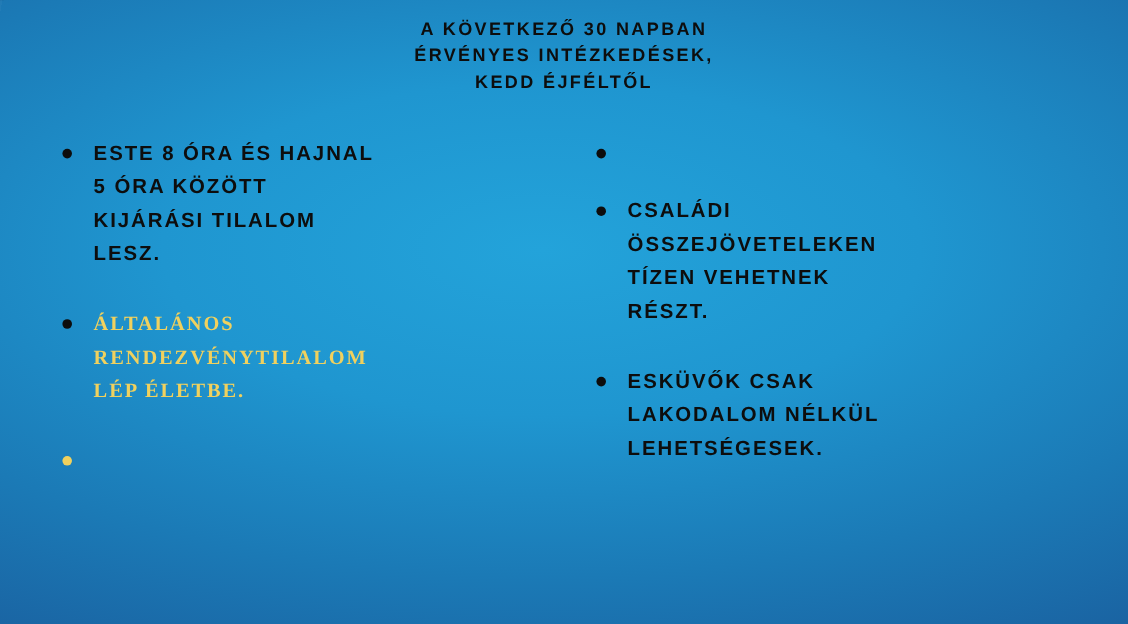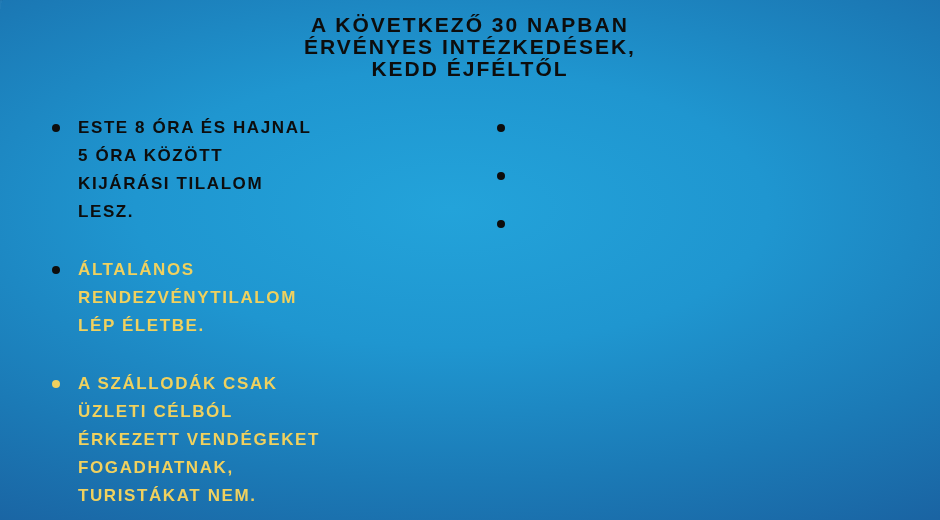--- a/index.html
+++ b/index.html
@@ -29,21 +29,21 @@
     background:
       linear-gradient(100deg, rgba(255,255,255,0.03) 0 2px, transparent 2px 90px),
       linear-gradient(170deg, rgba(0,0,0,0.04) 0 1px, transparent 1px 60px);
     pointer-events: none;
   }
   .title {
     position: relative;
     z-index: 2;
     padding-top: 14px;
     text-align: center;
-    font-size: 21px;
+    font-size: 15px;
     font-weight: bold;
     letter-spacing: 2px;
     line-height: 22px;
     color: #0d0d0d;
     white-space: pre;
   }
   .columns {
     position: relative;
     z-index: 2;
     display: flex;
@@ -75,21 +75,21 @@
   .dot[data-color="black"]  { background: #0d0d0d; }
   .dot[data-color="yellow"] { background: #f0d15e; }
   .bullet-text {
     font-size: 17px;
     font-weight: bold;
     letter-spacing: 1.6px;
     line-height: 28px;
     white-space: pre;
   }
   .bullet-text[data-color="black"]  { color: #0d0d0d; }
-  .bullet-text[data-color="yellow"] { color: #f0d15e; }
+  .bullet-text[data-color="yellow"] { color: #f0d15e; font-family: Liberation Serif, serif; }
 </style>
 </head>
 <body>
 
 <div class="slide">
 
   <div class="title">A KÖVETKEZŐ 30 NAPBAN
 ÉRVÉNYES INTÉZKEDÉSEK,
 KEDD ÉJFÉLTŐL</div>
 
@@ -105,37 +105,39 @@
 LESZ.</span>
         </li>
         <li class="bullet-item">
           <span class="dot" data-color="black"></span>
           <span class="bullet-text" data-color="yellow">ÁLTALÁNOS
 RENDEZVÉNYTILALOM
 LÉP ÉLETBE.</span>
         </li>
         <li class="bullet-item">
           <span class="dot" data-color="yellow"></span>
-          <span class="bullet-text" data-color="yellow">A SZÁLLODÁK CSAK
-ÜZLETI CÉLBÓL
-ÉRKEZETT VENDÉGEKET
-FOGADHATNAK,
-TURISTÁKAT NEM.</span>
         </li>
       </ul>
     </div>
 
     <div class="col">
       <ul class="bullets">
         <li class="bullet-item">
           <span class="dot" data-color="black"></span>
         </li>
         <li class="bullet-item">
           <span class="dot" data-color="black"></span>
+          <span class="bullet-text" data-color="black">CSALÁDI
+ÖSSZEJÖVETELEKEN
+TÍZEN VEHETNEK
+RÉSZT.</span>
         </li>
         <li class="bullet-item">
           <span class="dot" data-color="black"></span>
+          <span class="bullet-text" data-color="black">ESKÜVŐK CSAK
+LAKODALOM NÉLKÜL
+LEHETSÉGESEK.</span>
         </li>
       </ul>
     </div>
 
   </div>
 </div>
 
 </body></html>

